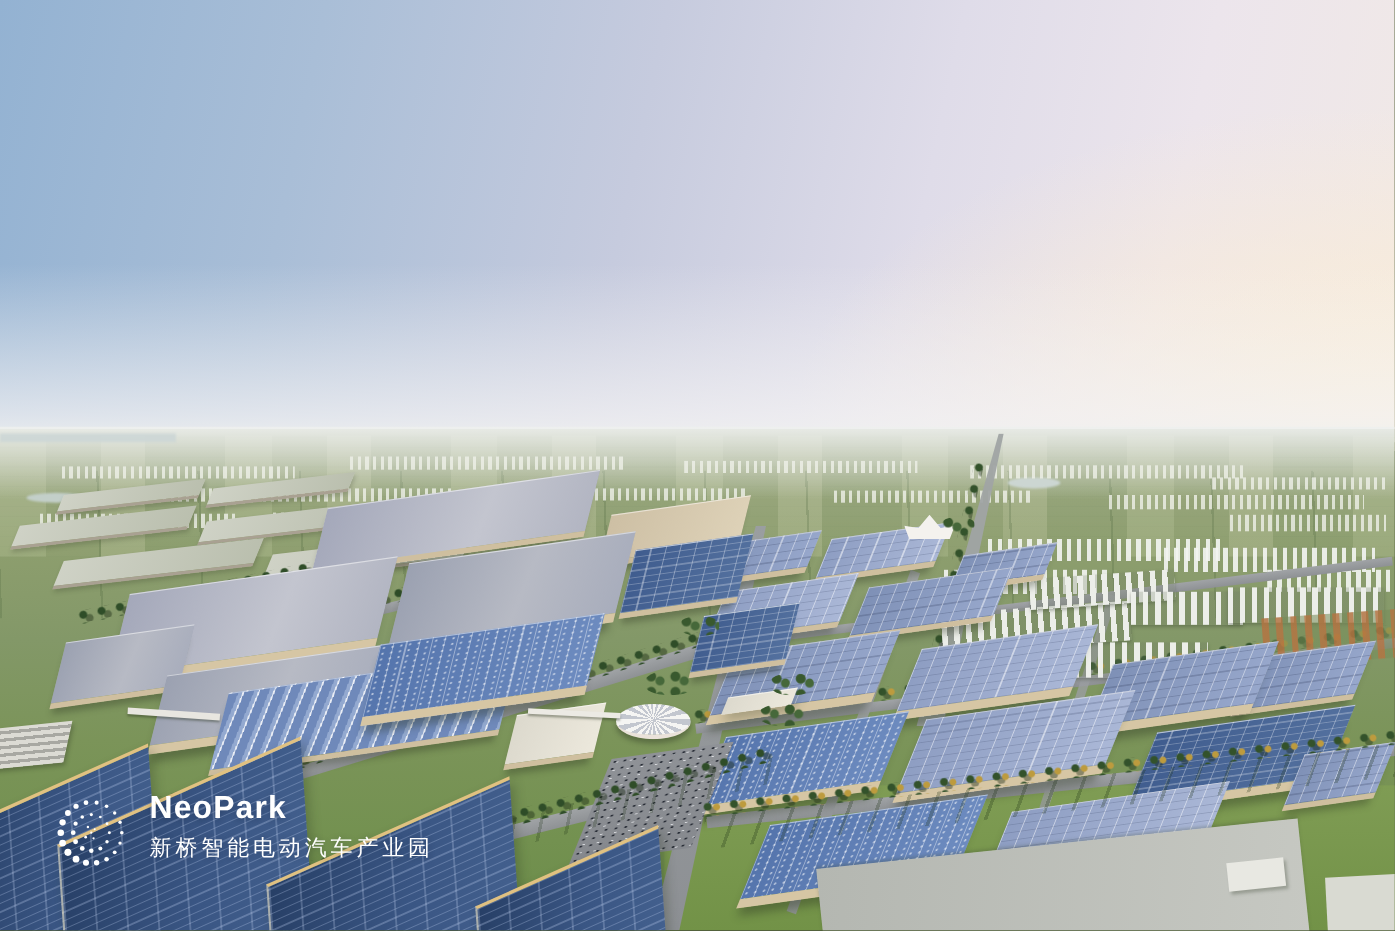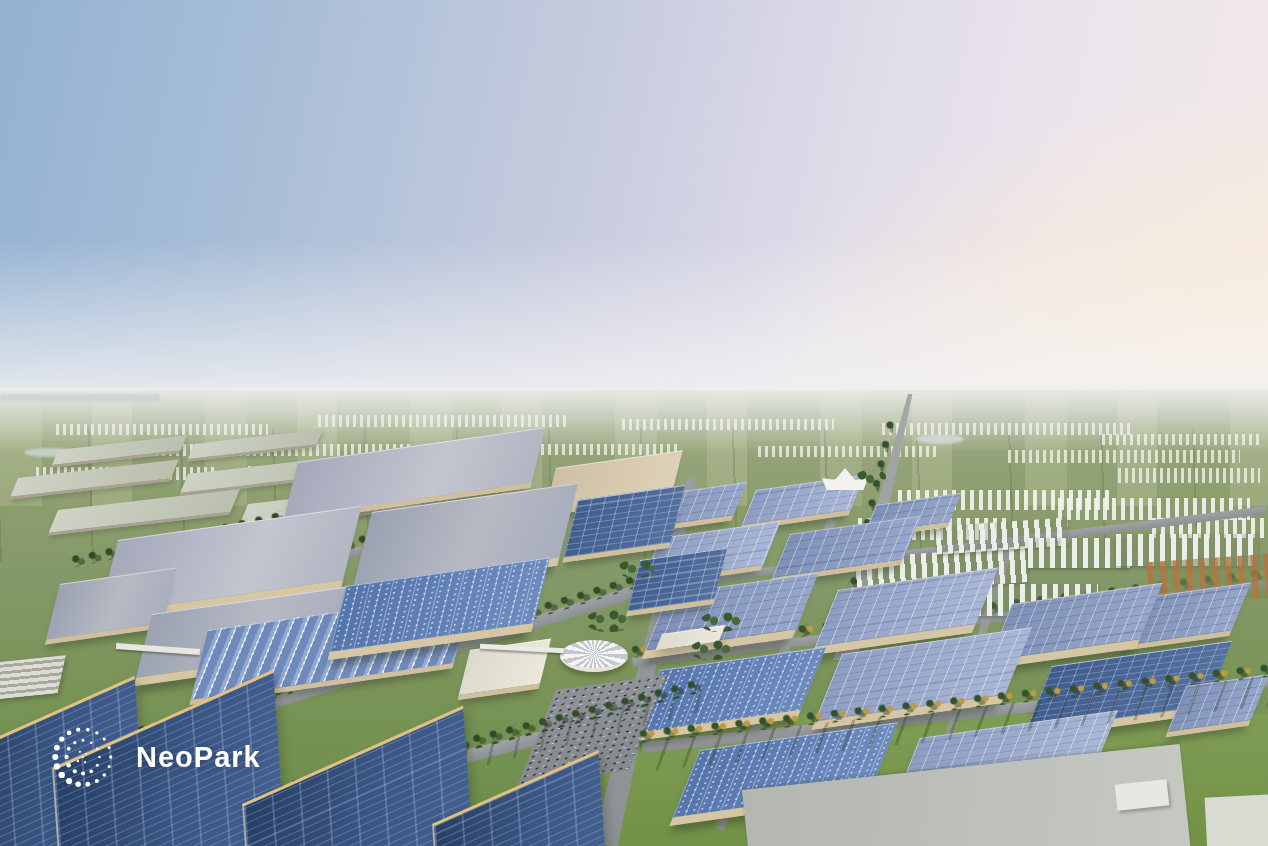--- a/index.html
+++ b/index.html
@@ -67,21 +67,21 @@
   .towers{position:absolute; opacity:.95; filter:blur(.4px);
     background-image:repeating-linear-gradient(90deg,rgba(242,244,240,.97) 0 4px,transparent 4px 9px);}
   .res{position:absolute;
     background-image:repeating-linear-gradient(90deg,#eceee9 0 5px,rgba(110,122,100,.25) 5px 11px);
     box-shadow:0 2px 3px rgba(55,65,45,.35);}
   .shed{position:absolute; transform:skewX(-28deg) rotate(-7deg); transform-origin:0 0;
     background:linear-gradient(100deg,#cfd2c6,#babfae);
     border-bottom:3px solid #a9a192; box-shadow:2px 3px 4px rgba(55,65,45,.25);}
   .rd{position:absolute; transform-origin:0 0; background:linear-gradient(to bottom,#a0a3a6,#8e9194);}
   
-  #logo{position:absolute; left:46px; top:720px; display:flex; align-items:center; gap:16px;
+  #logo{position:absolute; left:46px; top:720px; display:flex; gap:16px;
         color:#ffffff; text-shadow:0 1px 6px rgba(10,20,40,.25);}
   #logo .mark{width:74px; height:74px; flex:0 0 auto;}
   #logo .brand{font-size:29px; font-weight:bold; letter-spacing:1px; line-height:1.05;}
   #logo .sub{font-size:20px; font-weight:normal; letter-spacing:3.5px; margin-top:7px; white-space:nowrap;}
 </style>
 </head>
 <body>
 
 <div id="stage">
 
@@ -260,16 +260,17 @@
           <circle cx="49.9" cy="28" r="1.2"></circle>
         <circle cx="33" cy="31" r="1.1"></circle>
           <circle cx="39" cy="33" r="0.9"></circle>
           <circle cx="31" cy="40" r="1.2"></circle>
         <circle cx="38" cy="41" r="1.0"></circle>
           <circle cx="36" cy="36" r="1.0"></circle>
       </g>
     </svg>
     <div>
       <div class="brand">NeoPark</div>
+      <div class="sub">新桥智能电动汽车产业园</div>
     </div>
   </div>
 
 </div>
 
 </body></html>

